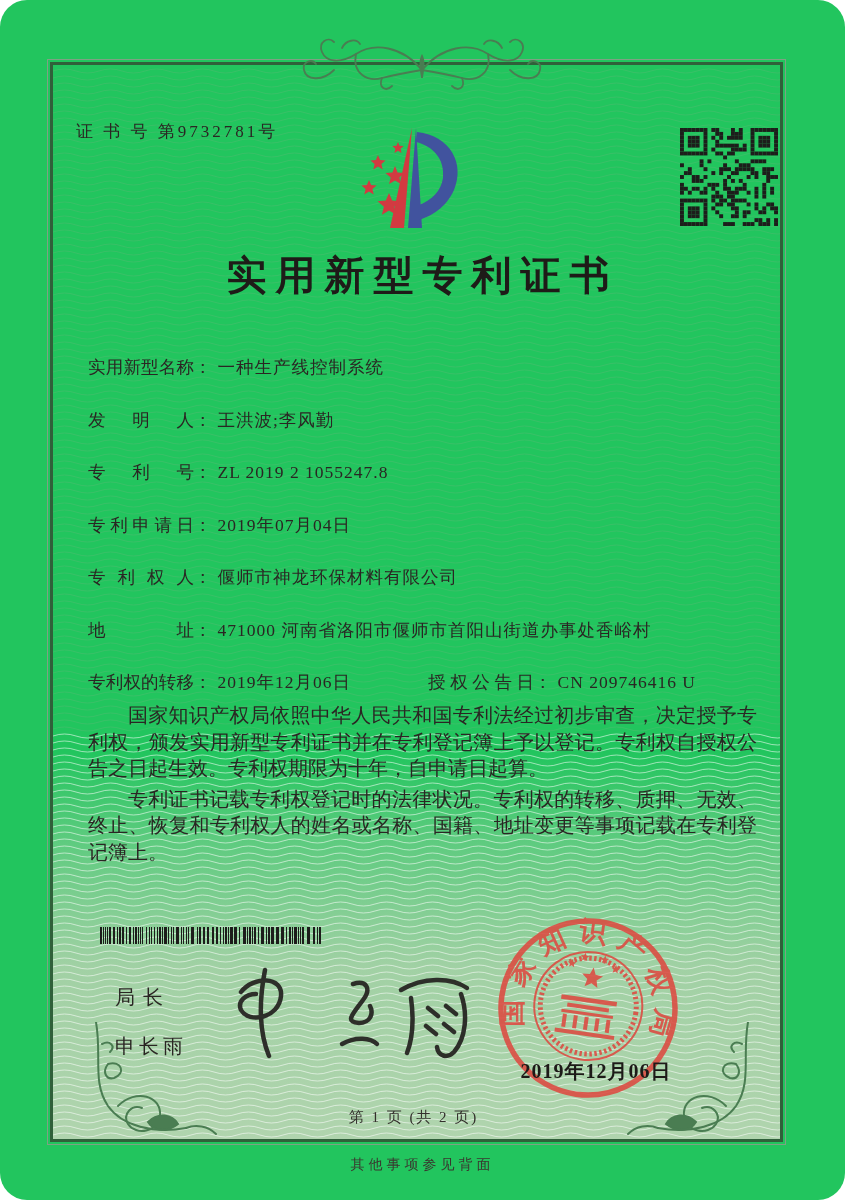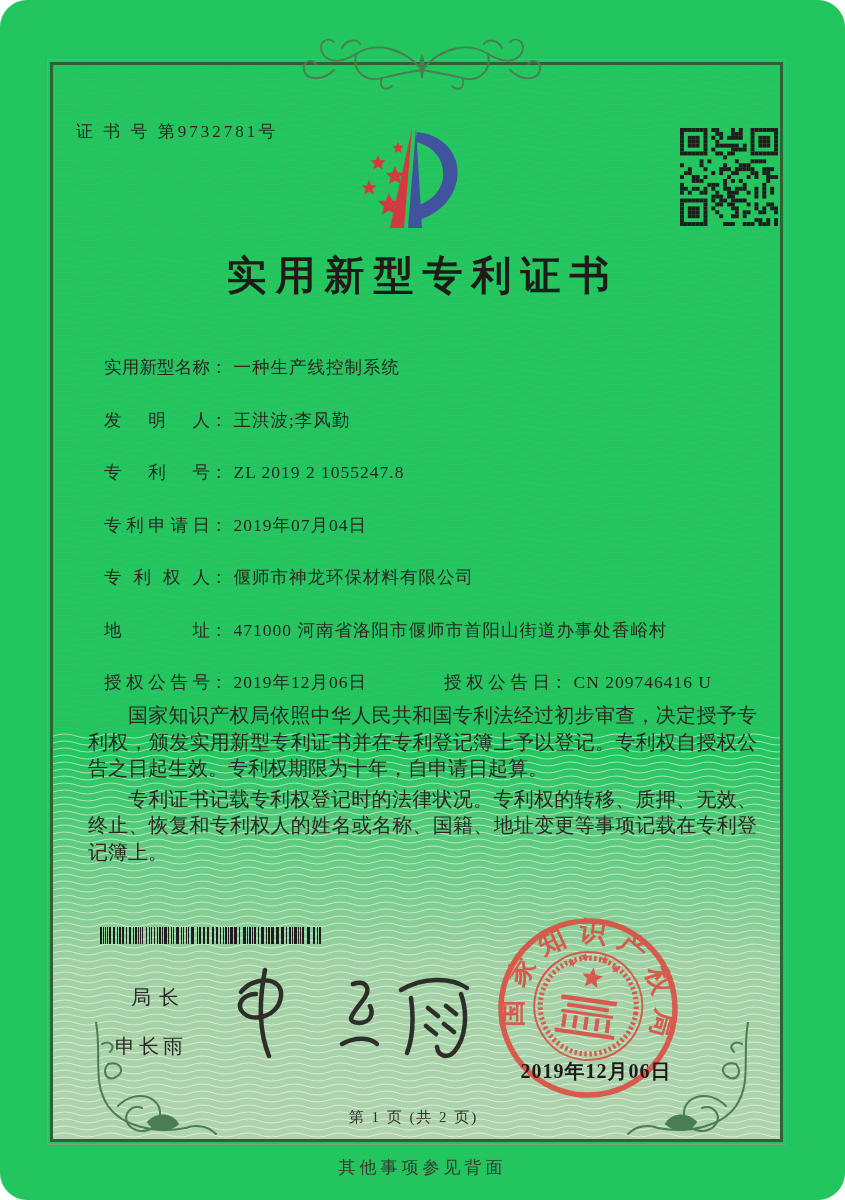--- a/index.html
+++ b/index.html
@@ -19,41 +19,41 @@
   .waves{position:absolute;left:53px;top:65px;z-index:2;}
   .frame{position:absolute;left:50px;top:62px;width:727px;height:1074px;
     border:3px solid #30603a;outline:1px solid #7fa183;outline-offset:2px;z-index:3;}
   .ornament{position:absolute;z-index:4;}
   .content{position:absolute;left:0;top:0;width:845px;height:1200px;z-index:5;}
   .cert-no{position:absolute;left:76px;top:120px;font-size:17px;letter-spacing:3px;}
   .logo{position:absolute;left:345px;top:112px;}
   .qr{position:absolute;left:680px;top:128px;}
   .title{position:absolute;left:0;top:248px;width:845px;text-align:center;
     font-size:40px;font-weight:600;letter-spacing:9px;color:#1e1b18;}
-  .fields{position:absolute;left:104px;top:357px;width:680px;font-size:17.5px;}
+  .fields{position:absolute;left:88px;top:357px;width:680px;font-size:17.5px;}
   .frow{position:relative;line-height:20px;margin-bottom:32.5px;white-space:nowrap;}
   .flabel{display:inline-block;width:106px;text-align:justify;text-align-last:justify;vertical-align:top;}
   .fcolon{display:inline-block;vertical-align:top;}
   .fvalue{display:inline-block;margin-left:6px;letter-spacing:1px;vertical-align:top;}
   .grant-no{position:absolute;left:340px;top:0;white-space:nowrap;}
   .paras{position:absolute;left:88px;top:702px;width:669px;font-size:20px;
     line-height:26.5px;text-align:justify;}
   .paras p{margin:0 0 4px 0;text-indent:2em;}
   .barcode{position:absolute;left:100px;top:927px;z-index:5;}
   .officer{position:absolute;left:115px;top:984px;font-size:20px;z-index:6;}
-  .officer .t{letter-spacing:8px;text-align:right;}
+  .officer .t{letter-spacing:8px;}
   .officer .n{margin-top:22px;letter-spacing:4px;}
   .signature{position:absolute;left:225px;top:948px;z-index:6;}
   .seal{position:absolute;left:488px;top:908px;z-index:6;opacity:0.88;}
   .seal-date{position:absolute;left:506px;top:1058px;width:180px;text-align:center;
     font-size:20px;font-weight:bold;letter-spacing:1px;color:#1d1a18;z-index:7;}
   .footer-page{position:absolute;left:50px;top:1108px;width:727px;text-align:center;
     font-size:15px;letter-spacing:2px;color:#33302c;z-index:6;}
   .footer-note{position:absolute;left:0;top:1156px;width:845px;text-align:center;
-    font-size:17px;letter-spacing:4px;color:#3a362f;z-index:6;}
+    font-size:14px;letter-spacing:4px;color:#3a362f;z-index:6;}
 </style>
 </head>
 <body>
 
 <div class="page">
 
   <div class="green-zone"></div>
 
   <svg class="waves" id="waves" width="727" height="1074">
       <path d="M0,6 q11.5,-4 23,0 q11.5,4 23,0 q11.5,-4 23,0 q11.5,4 23,0 q11.5,-4 23,0 q11.5,4 23,0 q11.5,-4 23,0 q11.5,4 23,0 q11.5,-4 23,0 q11.5,4 23,0 q11.5,-4 23,0 q11.5,4 23,0 q11.5,-4 23,0 q11.5,4 23,0 q11.5,-4 23,0 q11.5,4 23,0 q11.5,-4 23,0 q11.5,4 23,0 q11.5,-4 23,0 q11.5,4 23,0 q11.5,-4 23,0 q11.5,4 23,0 q11.5,-4 23,0 q11.5,4 23,0 q11.5,-4 23,0 q11.5,4 23,0 q11.5,-4 23,0 q11.5,4 23,0 q11.5,-4 23,0 q11.5,4 23,0 q11.5,-4 23,0 q11.5,4 23,0" fill="none" stroke-width="1" stroke="rgba(150,175,140,0.20)"></path>
@@ -562,21 +562,21 @@
       <div class="frow">
         <span class="flabel">专利申请日</span><span class="fcolon">：</span><span class="fvalue">2019年07月04日</span>
       </div>
       <div class="frow">
         <span class="flabel">专利权人</span><span class="fcolon">：</span><span class="fvalue">偃师市神龙环保材料有限公司</span>
       </div>
       <div class="frow">
         <span class="flabel">地址</span><span class="fcolon">：</span><span class="fvalue">471000 河南省洛阳市偃师市首阳山街道办事处香峪村</span>
       </div>
       <div class="frow">
-        <span class="flabel">授权公告号</span><span class="fcolon">：</span><span class="fvalue">2019年12月06日</span>
+        <span class="flabel">专利权的转移</span><span class="fcolon">：</span><span class="fvalue">2019年12月06日</span>
         <span class="grant-no">
           <span class="flabel">授权公告日</span><span class="fcolon">：</span><span class="fvalue">CN 209746416 U</span>
         </span>
       </div>
     </div>
 
     <div class="paras">
       <p>国家知识产权局依照中华人民共和国专利法经过初步审查，决定授予专利权，颁发实用新型专利证书并在专利登记簿上予以登记。专利权自授权公告之日起生效。专利权期限为十年，自申请日起算。</p>
       <p>专利证书记载专利权登记时的法律状况。专利权的转移、质押、无效、终止、恢复和专利权人的姓名或名称、国籍、地址变更等事项记载在专利登记簿上。</p>
     </div>

